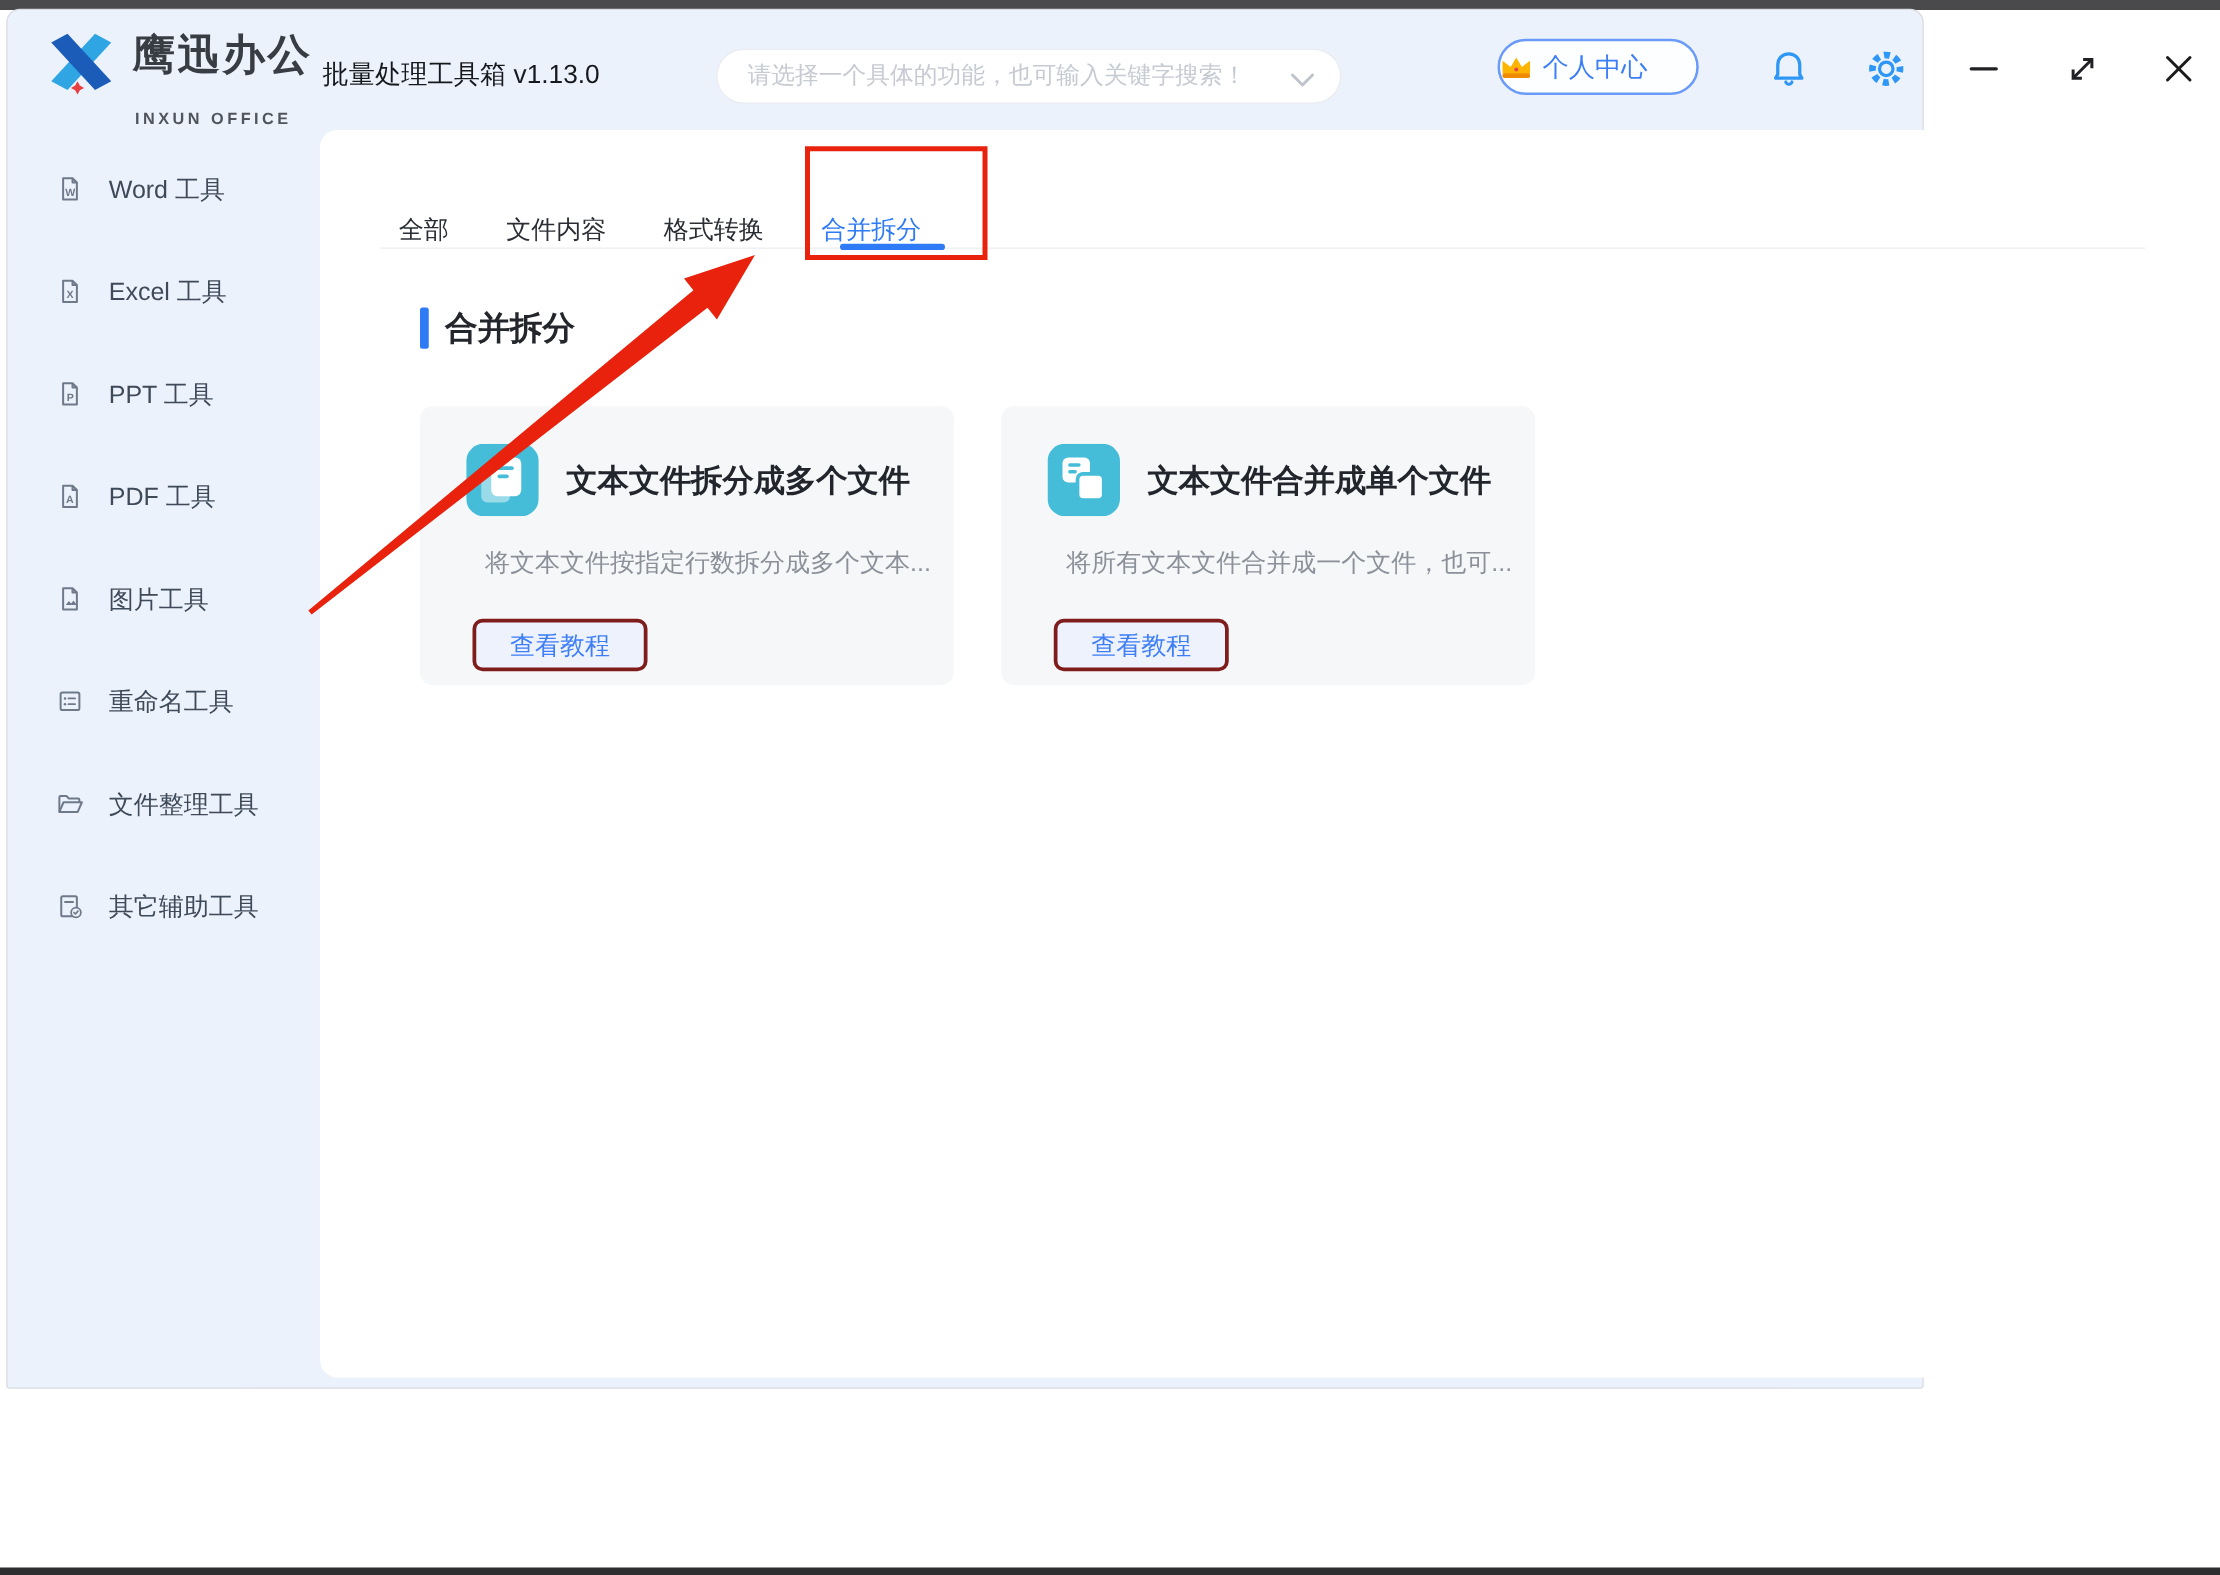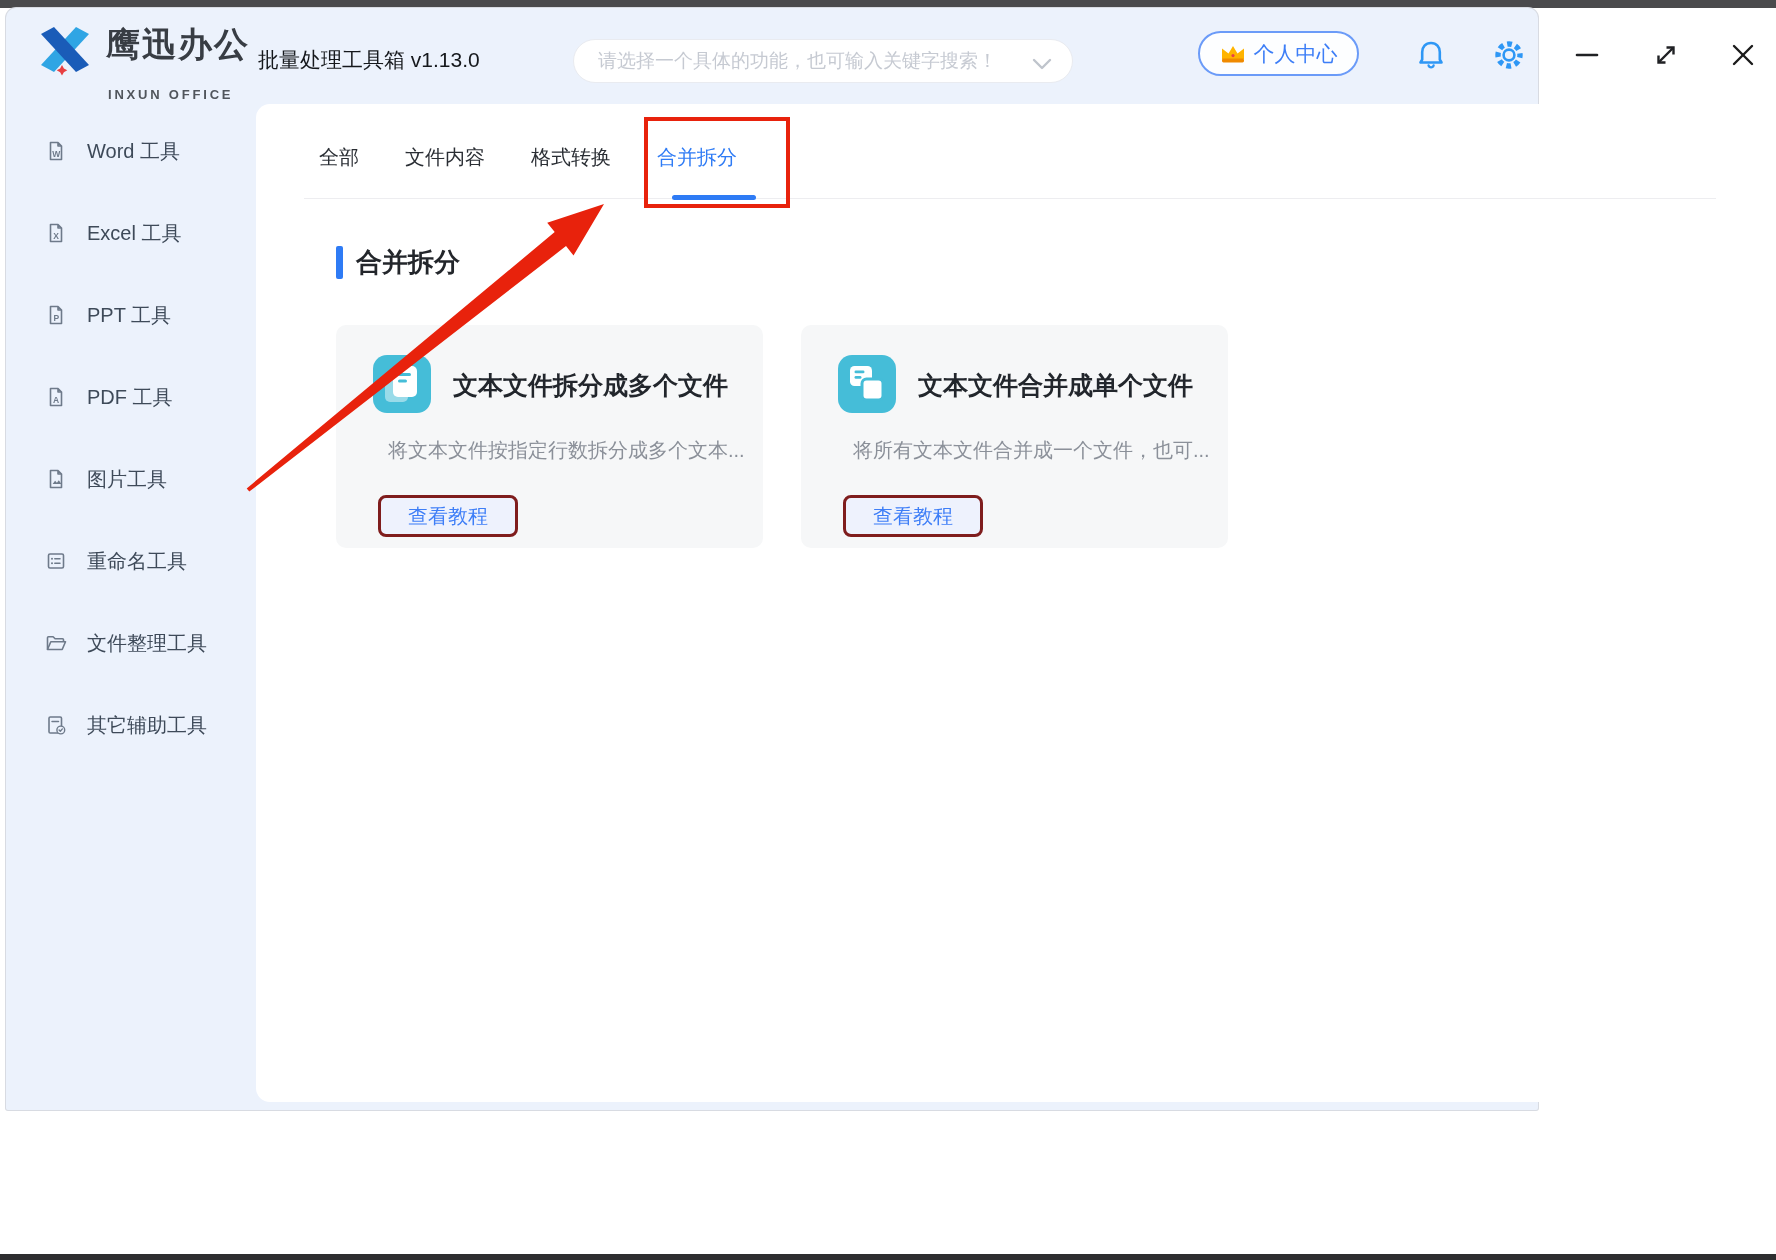--- a/index.html
+++ b/index.html
@@ -39,21 +39,21 @@
   .search-box input {
     position:absolute; left:24px; top:0; width:440px; height:42px; border:none; outline:none;
     font-size:19px; color:#33373d; background:transparent;
     font-family:"Liberation Sans", sans-serif;
   }
   .search-box input::placeholder { color:#c6cad2; }
   .search-chevron { position:absolute; right:20px; top:18px; width:20px; height:12px; }
   .user-center-btn {
     position:absolute; left:1192px; top:23px; width:161px; height:45px;
     background:#fdfeff; border:2px solid #6b9bf8; border-radius:23px;
-    display:flex; align-items:center; justify-content:center; gap:8px; cursor:pointer;
+    display:flex; align-items:center; gap:8px; cursor:pointer;
   }
   .user-center-btn .label { font-size:21px; color:#3d7ef7; }
   .iconbtn {
     position:absolute; width:38px; height:38px; top:28px;
     display:flex; align-items:center; justify-content:center; cursor:pointer;
   }
   .btn-bell  { left:1406px; }
   .btn-gear  { left:1484px; }
   .btn-min   { left:1562px; }
   .btn-max   { left:1641px; }
@@ -68,21 +68,21 @@
   .side-item .si { width:24px; height:24px; color:#6e7a8a; flex:0 0 24px; }
   .side-item.active {
     background:#4486F6; color:#ffffff; font-weight:bold; height:59px;
   }
   .side-item.active .si { color:#ffffff; }
   
   .panel {
     position:absolute; left:250px; top:96px; width:1508px; height:998px;
     background:#ffffff; border-radius:14px;
   }
-  .tabs-row { position:absolute; left:313px; top:122px; height:54px; display:flex; gap:46px; }
+  .tabs-row { position:absolute; left:313px; top:148px; height:54px; display:flex; gap:46px; }
   .tab {
     display:flex; align-items:center; font-size:20px; color:#2a2e34; cursor:pointer;
   }
   .tab.active { color:#2E7BF5; }
   .tabs-border { position:absolute; left:298px; top:190px; width:1412px; height:1px; background:#ededf0; }
   .tab-underline { position:absolute; left:666px; top:187px; width:84px; height:5px; background:#2E7BF5; border-radius:3px; }
   .section-bar { position:absolute; left:330px; top:238px; width:7px; height:33px; background:#2E7BF5; border-radius:2px; }
   .section-title {
     position:absolute; left:350px; top:238px; font-size:26px; font-weight:bold;
     color:#23262b; line-height:33px;

